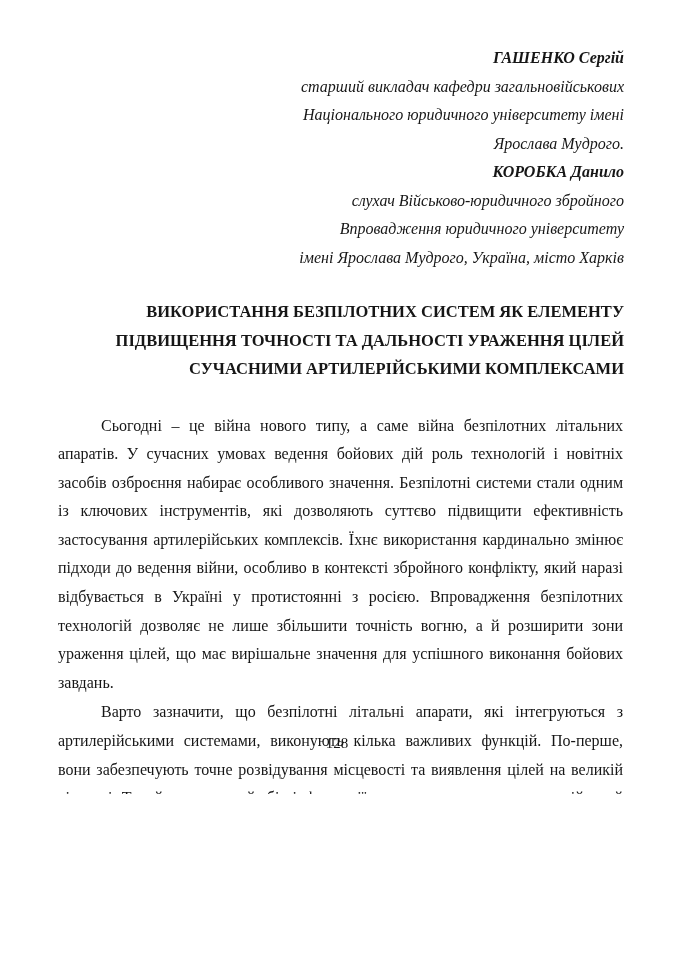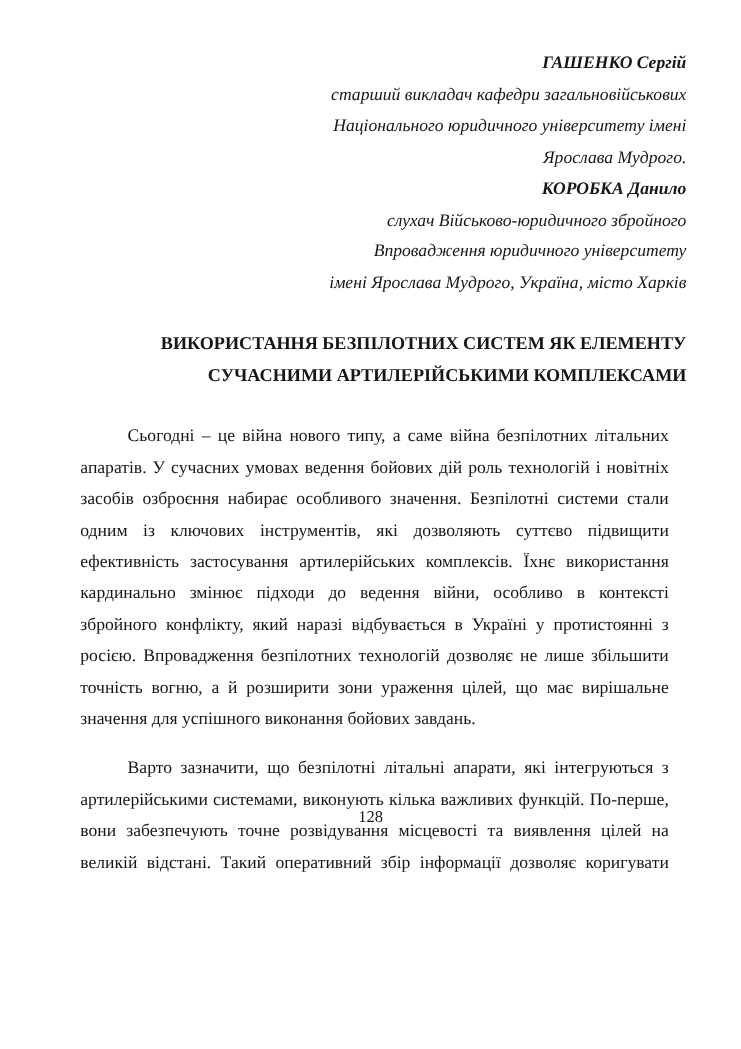--- a/index.html
+++ b/index.html
@@ -35,21 +35,21 @@
     font-size: 16.5px;
     line-height: 28.5px;
   }
   .body-text {
     margin-top: 28px;
     text-align: justify;
     font-size: 16px;
     line-height: 28.6px;
   }
   .body-text p {
-    margin: 16px;
+    margin: 1px;
     text-indent: 43px;
   }
   .page-footer {
     position: absolute;
     left: 0;
     right: 0;
     bottom: 42px;
     text-align: center;
     font-size: 15px;
     line-height: 18px;
@@ -66,20 +66,21 @@
     <div class="author-line">Національного юридичного університету імені</div>
     <div class="author-line">Ярослава Мудрого.</div>
     <div class="author-name">КОРОБКА Данило</div>
     <div class="author-line">слухач Військово-юридичного збройного</div>
     <div class="author-line">Впровадження юридичного університету</div>
     <div class="author-line">імені Ярослава Мудрого, Україна, місто Харків</div>
   </div>
 
   <div class="doc-title">
     <div>ВИКОРИСТАННЯ БЕЗПІЛОТНИХ СИСТЕМ ЯК ЕЛЕМЕНТУ</div>
+    <div>ПІДВИЩЕННЯ ТОЧНОСТІ ТА ДАЛЬНОСТІ УРАЖЕННЯ ЦІЛЕЙ</div>
     <div>СУЧАСНИМИ АРТИЛЕРІЙСЬКИМИ КОМПЛЕКСАМИ</div>
   </div>
 
   <div class="body-text">
     <p>Сьогодні – це війна нового типу, а саме війна безпілотних літальних апаратів. У сучасних умовах ведення бойових дій роль технологій і новітніх засобів озброєння набирає особливого значення. Безпілотні системи стали одним із ключових інструментів, які дозволяють суттєво підвищити ефективність застосування артилерійських комплексів. Їхнє використання кардинально змінює підходи до ведення війни, особливо в контексті збройного конфлікту, який наразі відбувається в Україні у протистоянні з росією. Впровадження безпілотних технологій дозволяє не лише збільшити точність вогню, а й розширити зони ураження цілей, що має вирішальне значення для успішного виконання бойових завдань.</p>
     <p>Варто зазначити, що безпілотні літальні апарати, які інтегруються з артилерійськими системами, виконують кілька важливих функцій. По-перше, вони забезпечують точне розвідування місцевості та виявлення цілей на великій відстані. Такий оперативний збір інформації дозволяє коригувати артилерійський вогонь у режимі реального часу, що значно підвищує ймовірність ураження ворога і зменшує втрати серед власних сил. По-друге, безпілотники здатні працювати в умовах складної тактичної обстановки, де</p>
   </div>
 
   <div class="page-footer">128</div>
 

